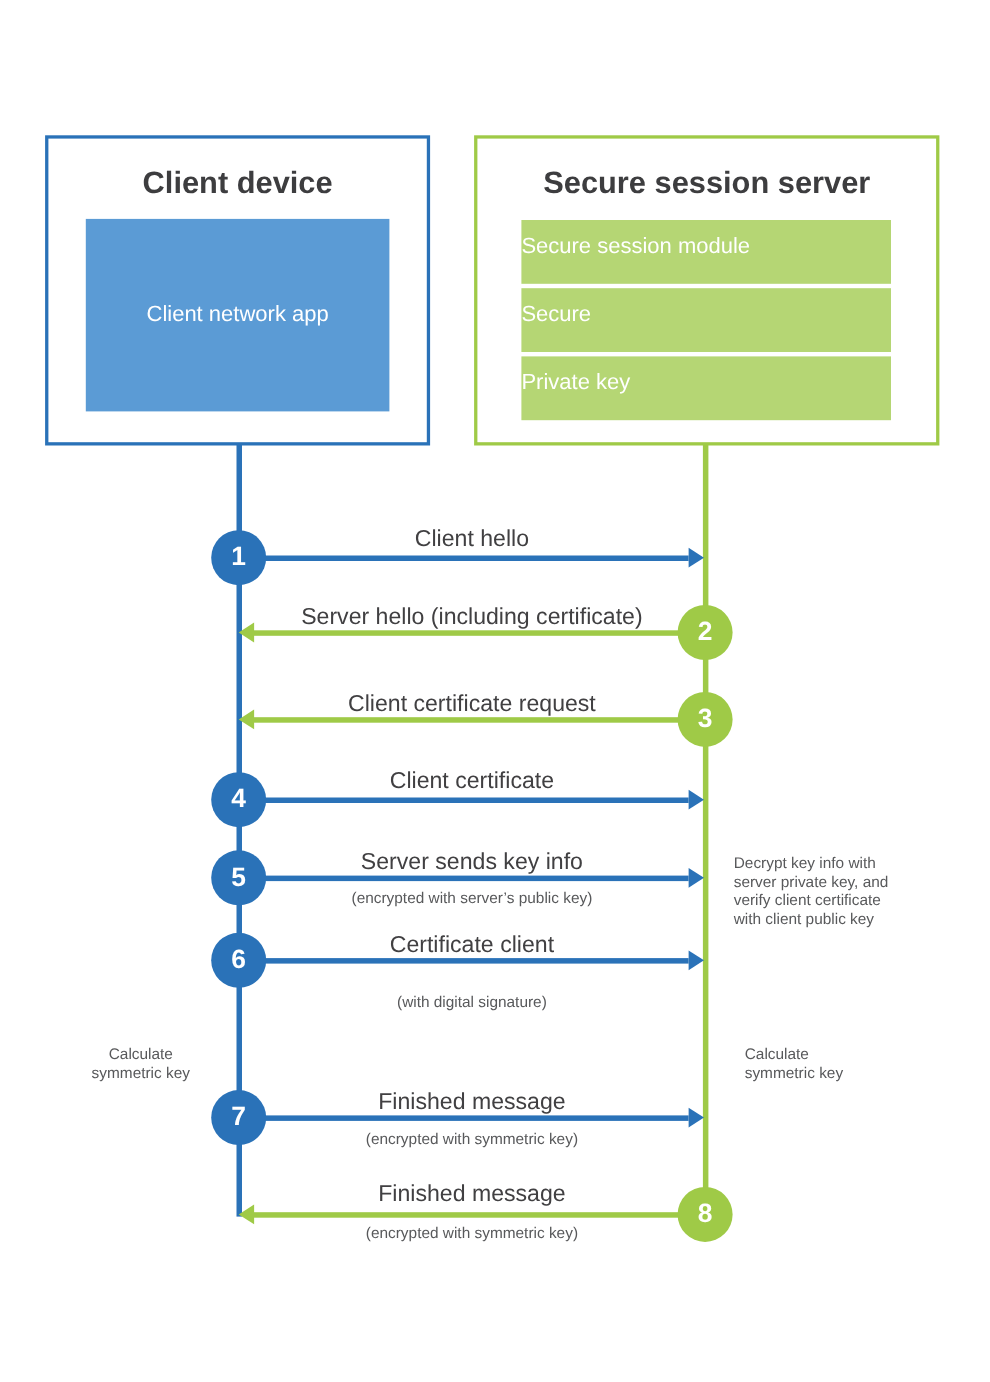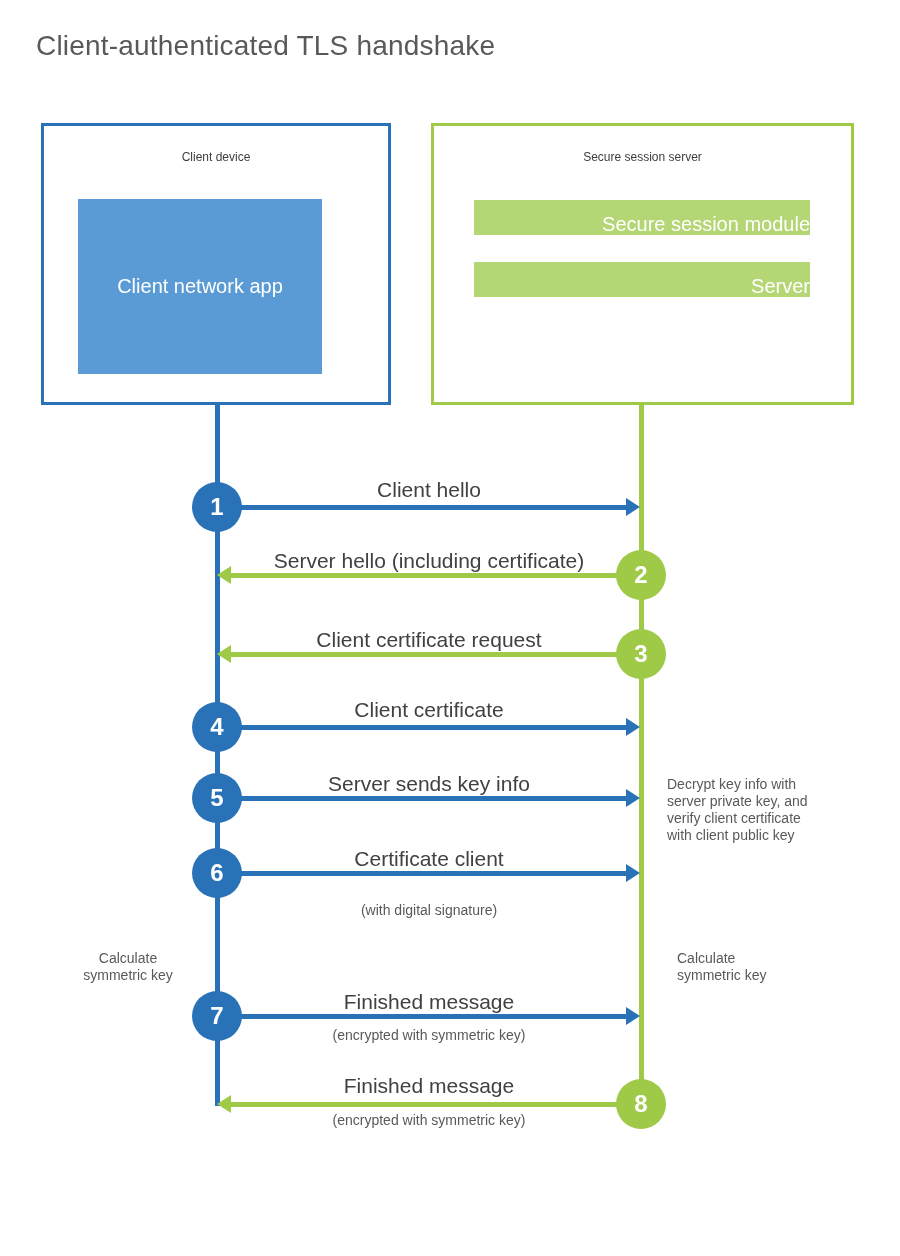--- a/index.html
+++ b/index.html
@@ -14,28 +14,28 @@
   *{margin:0;padding:0;box-sizing:border-box;}
   html,body{background:#ffffff;}
   body{font-family:"Liberation Sans", sans-serif;}
   .canvas{position:relative;width:900px;height:1256px;background:#fff;overflow:hidden;}
 
   .page-title{position:absolute;left:36px;top:30px;font-size:28px;font-weight:300;color:var(--text-gray);letter-spacing:0.2px;}
 
   .box{position:absolute;top:123px;height:282px;background:#fff;border-style:solid;border-width:3px;}
   .client-box{left:41px;width:350px;border-color:var(--blue);}
   .server-box{left:431px;width:423px;border-color:var(--green);}
-  .box-title{position:absolute;top:150px;font-size:12px;font-weight:normal;color:var(--text-dark);text-align:center;}
+  .box-title{position:absolute;top:150px;font-size:28px;font-weight:bold;color:var(--text-dark);text-align:center;}
   .client-title{left:41px;width:350px;}
   .server-title{left:431px;width:423px;}
 
-  .app-box{position:absolute;left:78px;top:199px;width:244px;height:175px;background:var(--blue-light);display:flex;align-items:center;justify-content:center;}
+  .app-box{position:absolute;left:78px;top:199px;width:276px;height:175px;background:var(--blue-light);display:flex;align-items:center;justify-content:center;}
   .app-box span{display:block;width:170px;text-align:center;color:#fff;font-size:20px;line-height:1.35;}
 
-  .bar{position:absolute;left:474px;width:336px;height:35px;background:var(--green-light);color:#fff;font-size:20px;text-align:right;line-height:49px;}
+  .bar{position:absolute;left:474px;width:336px;height:58px;background:var(--green-light);color:#fff;font-size:20px;text-align:left;line-height:49px;}
   .bar-1{top:200px;} .bar-2{top:262px;} .bar-3{top:324px;}
 
   .v-line{position:absolute;width:5px;}
   .v-line-blue{left:215px;top:404px;height:702px;background:var(--blue);}
   .v-line-green{left:639px;top:404px;height:677px;background:var(--green);}
 
   .msg-label{position:absolute;left:217px;width:424px;text-align:center;font-size:21px;color:var(--text-label);}
   .msg-sub{position:absolute;left:217px;width:424px;text-align:center;font-size:14px;color:var(--text-gray);}
 
   .arrow-line{position:absolute;height:5px;}
@@ -52,32 +52,32 @@
   .note{position:absolute;font-size:14px;color:var(--text-gray);line-height:17px;margin-top:12px;}
   .note-decrypt{left:667px;top:764px;width:156px;text-align:left;}
   .note-calc-left{left:70px;top:938px;width:116px;text-align:center;}
   .note-calc-right{left:677px;top:938px;width:104px;text-align:left;}
 </style>
 </head>
 <body>
 
 <div class="canvas">
 
-  <div class="page-title">Client-authenticated TLS handshake</div>
 
   <div class="box client-box"></div>
   <div class="box-title client-title">Client device</div>
   <div class="app-box">
     <span>Client network app</span>
   </div>
 
   <div class="box server-box"></div>
   <div class="box-title server-title">Secure session server</div>
   <div class="bar bar-1">Secure session module</div>
-  <div class="bar bar-2">Server</div>
+  <div class="bar bar-2">Secure</div>
+  <div class="bar bar-3">Private key</div>
 
   <div class="v-line v-line-blue"></div>
   <div class="v-line v-line-green"></div>
 
   <div class="msg-label" style="top:478px">Client hello</div>
   <div class="arrow-line blue" style="top:505px"></div>
   <div class="arrow-head right" style="top:498px"></div>
   <div class="num-circle blue" style="top:482px">1</div>
 
   <div class="msg-label" style="top:549px">Server hello (including certificate)</div>
@@ -91,20 +91,21 @@
   <div class="num-circle green" style="top:629px">3</div>
 
   <div class="msg-label" style="top:698px">Client certificate</div>
   <div class="arrow-line blue" style="top:725px"></div>
   <div class="arrow-head right" style="top:718px"></div>
   <div class="num-circle blue" style="top:702px">4</div>
 
   <div class="msg-label" style="top:772px">Server sends key info</div>
   <div class="arrow-line blue" style="top:796px"></div>
   <div class="arrow-head right" style="top:789px"></div>
+  <div class="msg-sub" style="top:808px">(encrypted with server’s public key)</div>
   <div class="num-circle blue" style="top:773px">5</div>
 
   <div class="msg-label" style="top:847px">Certificate client</div>
   <div class="arrow-line blue" style="top:871px"></div>
   <div class="arrow-head right" style="top:864px"></div>
   <div class="msg-sub" style="top:902px">(with digital signature)</div>
   <div class="num-circle blue" style="top:848px">6</div>
 
   <div class="msg-label" style="top:990px">Finished message</div>
   <div class="arrow-line blue" style="top:1014px"></div>

